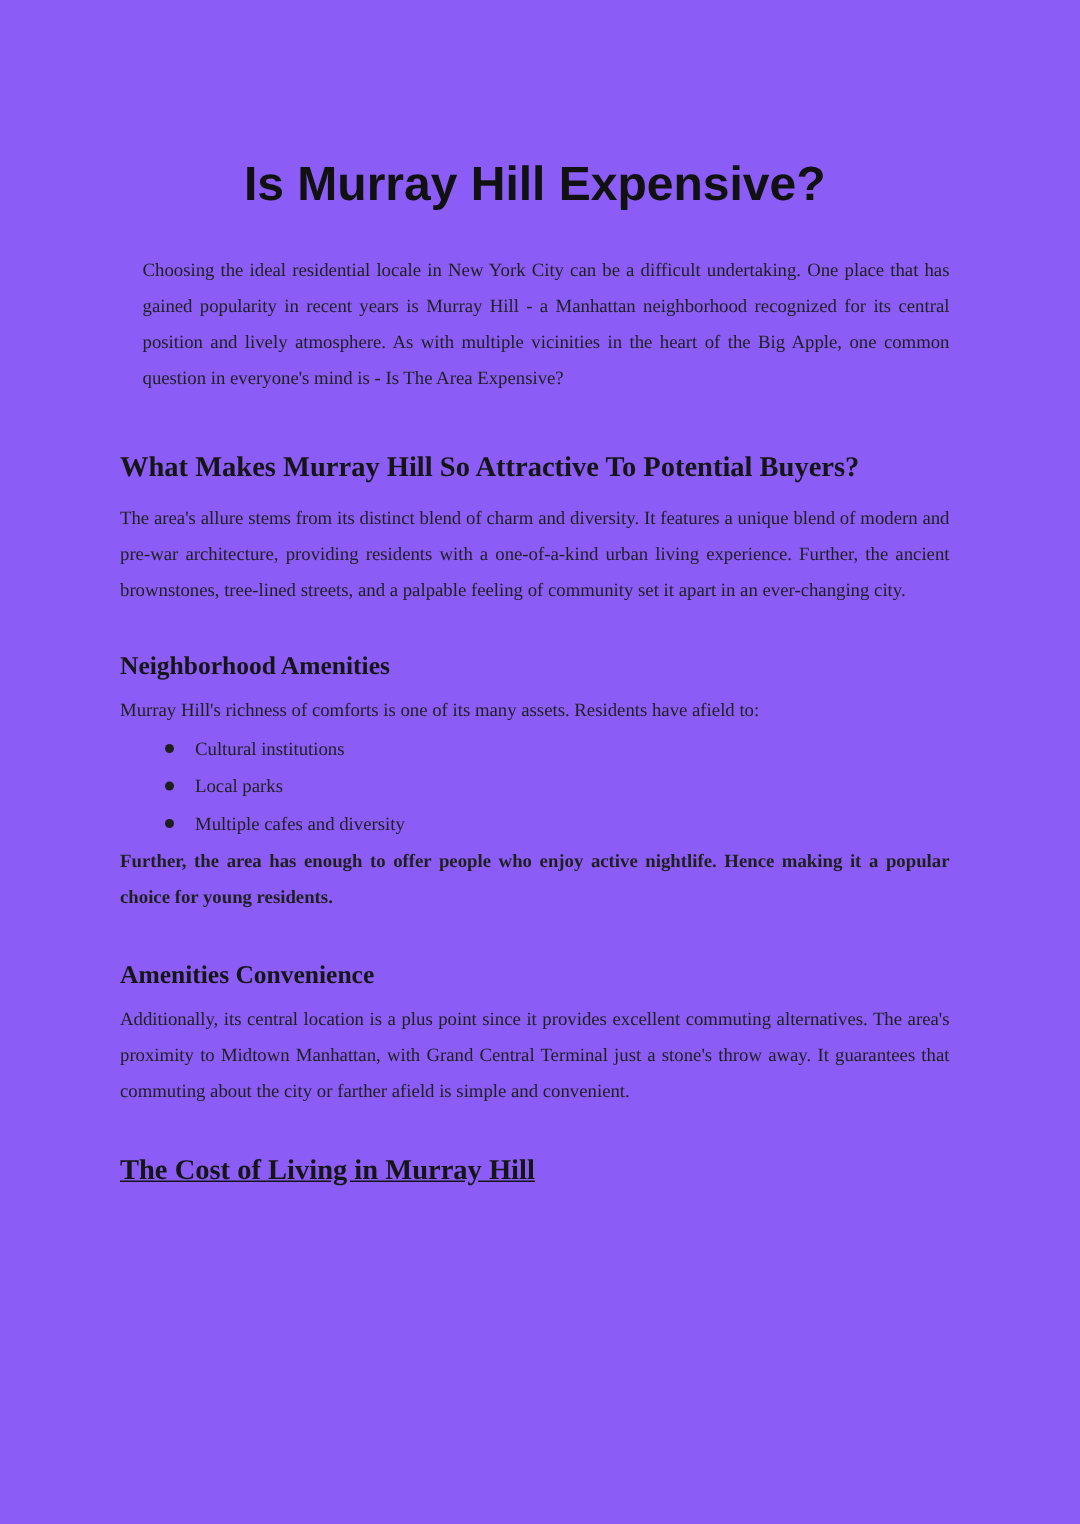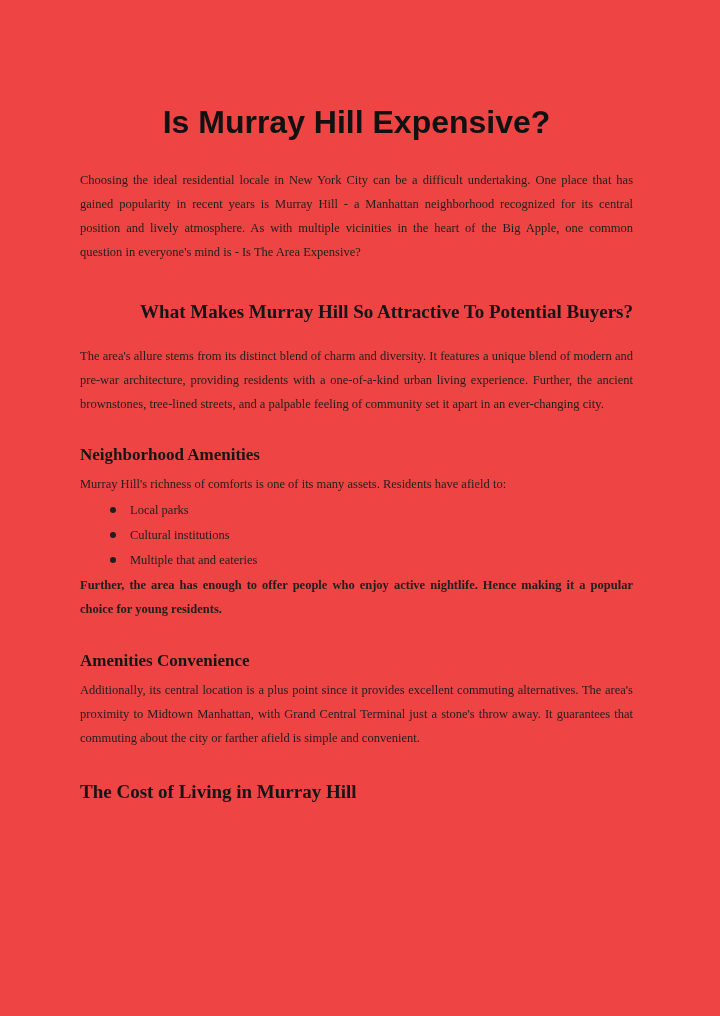--- a/index.html
+++ b/index.html
@@ -4,21 +4,21 @@
 <style>
   html, body {
     margin: 0;
     padding: 0;
     background: #ffffff;
   }
   .page {
     position: relative;
     width: 720px;
     height: 1016px;
-    background: #ef4444;
+    background: #8b5cf6;
     box-sizing: border-box;
     padding: 0 87px 0 80px;
     overflow: hidden;
     color: #1f1f1f;
     font-family: "Liberation Serif", "DejaVu Serif", serif;
     font-size: 12.5px;
     line-height: 24px;
   }
   .doc-title {
     font-family: "Liberation Sans", "DejaVu Sans", sans-serif;
@@ -27,45 +27,45 @@
     line-height: 38px;
     text-align: center;
     white-space: nowrap;
     margin: 103px 0 0 0;
     color: #111111;
   }
   p {
     margin: 0;
     text-align: justify;
   }
-  .intro-p1 { margin-top: 27px; }
+  .intro-p1 { margin-top: 27px; margin-left: 15px; }
   .intro-p2 { margin-top: 0; }
   h2 {
     font-family: "Liberation Serif", "DejaVu Serif", serif;
     font-weight: bold;
     font-size: 19px;
     line-height: 24px;
     white-space: nowrap;
     margin: 0;
     color: #151515;
   }
-  .h2-attractive { margin-top: 36px; text-align: right; }
-  .h2-cost { margin-top: 30px; }
+  .h2-attractive { margin-top: 36px; }
+  .h2-cost { margin-top: 30px; text-decoration: underline; }
   h3 {
     font-family: "Liberation Serif", "DejaVu Serif", serif;
     font-weight: bold;
     font-size: 17px;
     line-height: 20px;
     white-space: nowrap;
     margin: 0;
     color: #151515;
   }
   .h3-amenities { margin-top: 29px; }
   .h3-commuting { margin-top: 30px; }
-  .attractive-body { margin-top: 20px; }
+  .attractive-body { margin-top: 9px; }
   .amenities-lead { margin-top: 7px; }
   .amenities-after { margin-top: 0; font-weight: bold; }
   .commuting-body { margin-top: 7px; }
   ul.bullet-list {
     list-style: none;
     margin: 2px 0 0 0;
     padding: 0 0 0 50px;
   }
   ul.bullet-list li {
     position: relative;
@@ -95,23 +95,23 @@
 
   <h2 class="h2-attractive">What Makes Murray Hill So Attractive To Potential Buyers?</h2>
 
   <p class="attractive-body">The area's allure stems from its distinct blend of charm and diversity. It features a unique blend of modern and pre-war architecture, providing residents with a one-of-a-kind urban living experience. Further, the ancient brownstones, tree-lined streets, and a palpable feeling of community set it apart in an ever-changing city.</p>
 
   <h3 class="h3-amenities">Neighborhood Amenities</h3>
 
   <p class="amenities-lead">Murray Hill's richness of comforts is one of its many assets. Residents have afield to:</p>
 
   <ul class="bullet-list">
+    <li>Cultural institutions</li>
     <li>Local parks</li>
-    <li>Cultural institutions</li>
-    <li>Multiple that and eateries</li>
+    <li>Multiple cafes and diversity</li>
   </ul>
 
   <p class="amenities-after">Further, the area has enough to offer people who enjoy active nightlife. Hence making it a popular choice for young residents.</p>
 
   <h3 class="h3-commuting">Amenities Convenience</h3>
 
   <p class="commuting-body">Additionally, its central location is a plus point since it provides excellent commuting alternatives. The area's proximity to Midtown Manhattan, with Grand Central Terminal just a stone's throw away. It guarantees that commuting about the city or farther afield is simple and convenient.</p>
 
   <h2 class="h2-cost">The Cost of Living in Murray Hill</h2>
 

